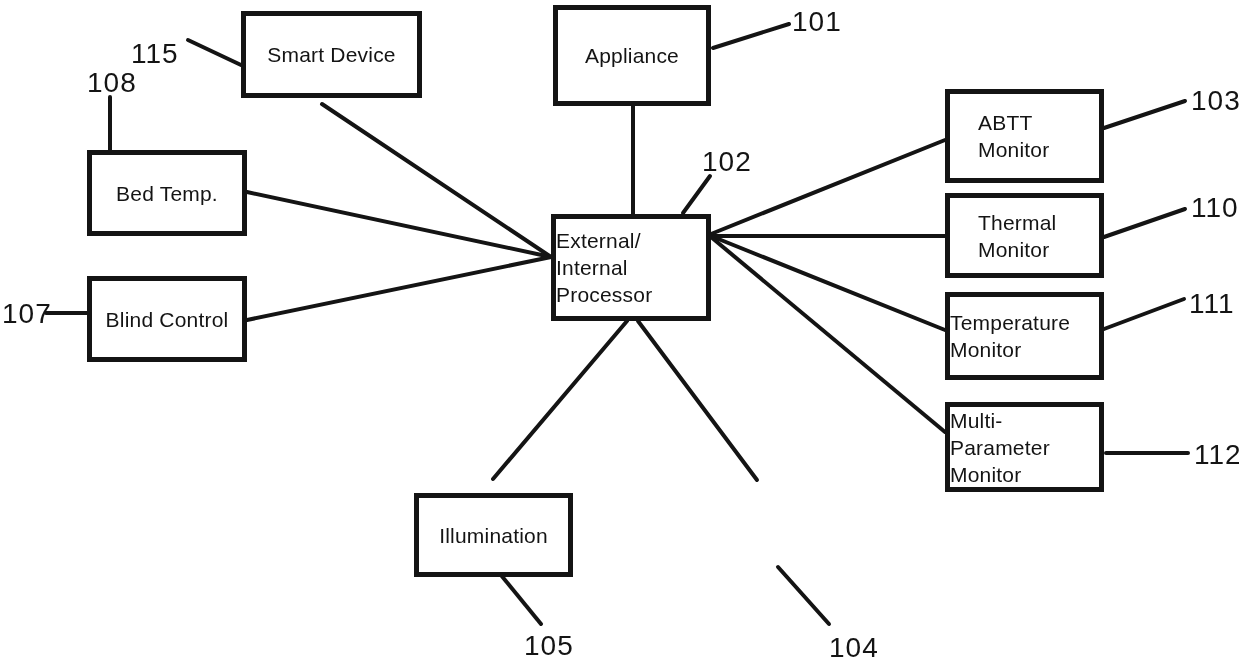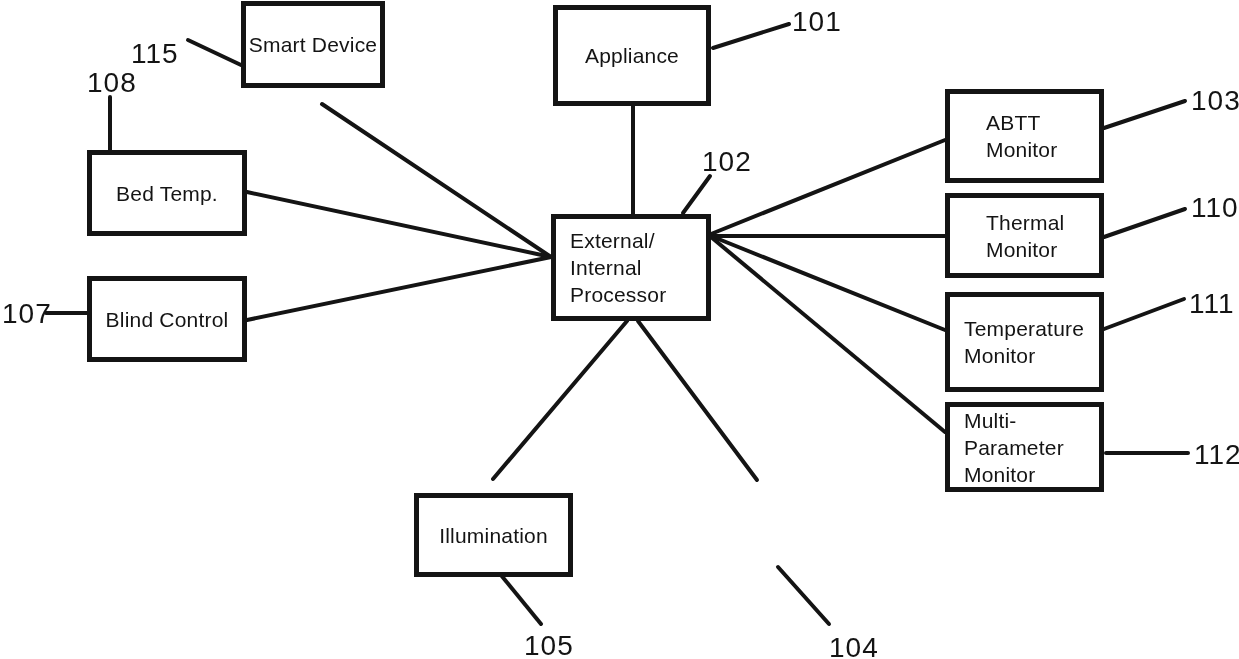--- a/index.html
+++ b/index.html
@@ -31,22 +31,22 @@
     text-align:center;
     font-size:21px;
     line-height:27px;
     white-space:pre-line;
     letter-spacing:0.2px;
   }
   .node.align-left{
     justify-content:flex-start;
     text-align:left;
   }
-  .pad-lg{padding-left:36px;}
-  .pad-md{padding-left:14px;}
+  .pad-lg{padding-left:28px;}
+  .pad-md{padding-left:0;}
   .ref{
     position:absolute;
     font-size:28px;
     line-height:28px;
     letter-spacing:1px;
   }
 </style>
 </head>
 <body>
 
@@ -73,37 +73,37 @@
     <line x1="1104" y1="128" x2="1185" y2="101"></line>
     <line x1="1104" y1="237" x2="1185" y2="209"></line>
     <line x1="1104" y1="329" x2="1184" y2="299"></line>
     <line x1="1106" y1="453" x2="1188" y2="453"></line>
     <line x1="492" y1="564" x2="541" y2="624"></line>
     <line x1="778" y1="567" x2="829" y2="624"></line>
   </svg>
 
   <div class="node" style="left:553px;top:5px;width:158px;height:101px;">Appliance</div>
 
-  <div class="node" style="left:241px;top:1px;width:144px;height:87px;">Smart Device</div>
+  <div class="node" style="left:241px;top:11px;width:181px;height:87px;">Smart Device</div>
 
   <div class="node" style="left:87px;top:276px;width:160px;height:86px;">Blind Control</div>
 
   <div class="node" style="left:87px;top:150px;width:160px;height:86px;">Bed Temp.</div>
 
   <div class="node align-left pad-md" style="left:551px;top:214px;width:160px;height:107px;">External/
 Internal
 Processor</div>
 
   <div class="node align-left pad-lg" style="left:945px;top:89px;width:159px;height:94px;">ABTT
 Monitor</div>
 
   <div class="node align-left pad-lg" style="left:945px;top:193px;width:159px;height:85px;">Thermal
 Monitor</div>
 
-  <div class="node align-left pad-md" style="left:945px;top:292px;width:159px;height:100px;">Temperature
+  <div class="node align-left pad-md" style="left:945px;top:292px;width:159px;height:88px;">Temperature
 Monitor</div>
 
   <div class="node align-left pad-md" style="left:945px;top:402px;width:159px;height:90px;">Multi-
 Parameter
 Monitor</div>
 
   <div class="node" style="left:414px;top:479px;width:159px;height:84px;margin-top:14px;">Illumination</div>
 
 
   <div class="ref" style="left:131px;top:40px;">115</div>

